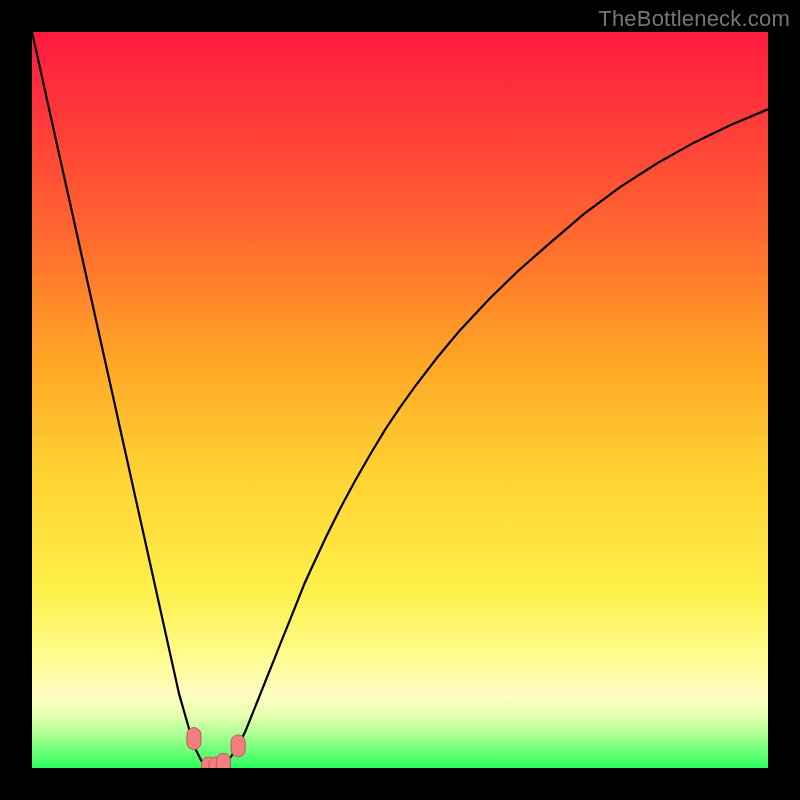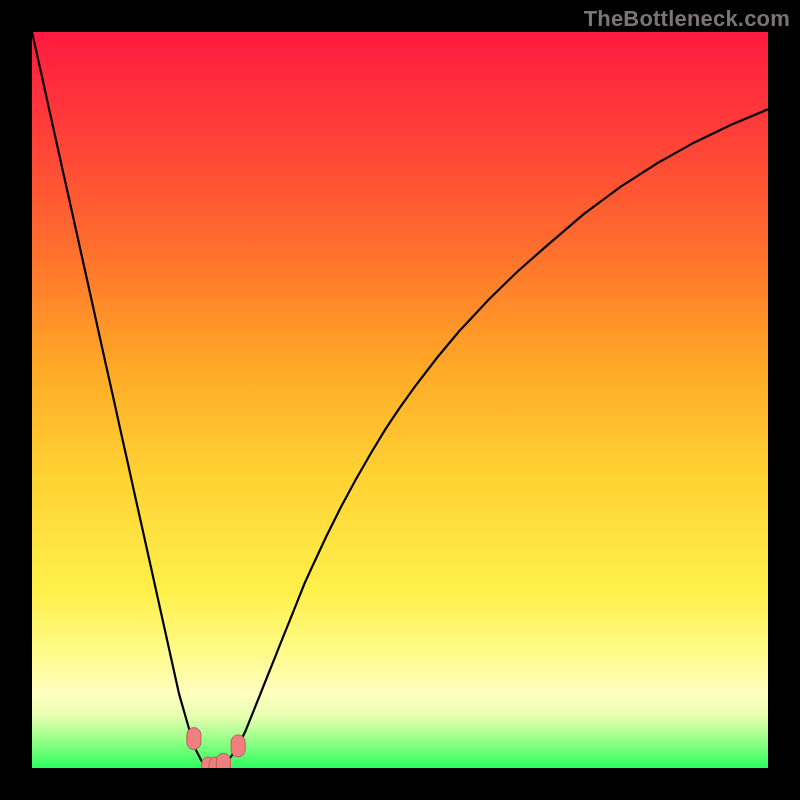--- a/index.html
+++ b/index.html
@@ -48,21 +48,21 @@
       #2bff5e 100%
     );
   }
   .watermark {
     position: absolute;
     top: 6px;
     right: 10px;
     color: #7a7474;
     font-size: 22px;
     letter-spacing: 0.2px;
-    font-weight: 700;
+    font-weight: 400;
   }
   svg.curve {
     position: absolute;
     left: 0;
     top: 0;
     width: 736px;
     height: 736px;
     display: block;
   }
 </style>

